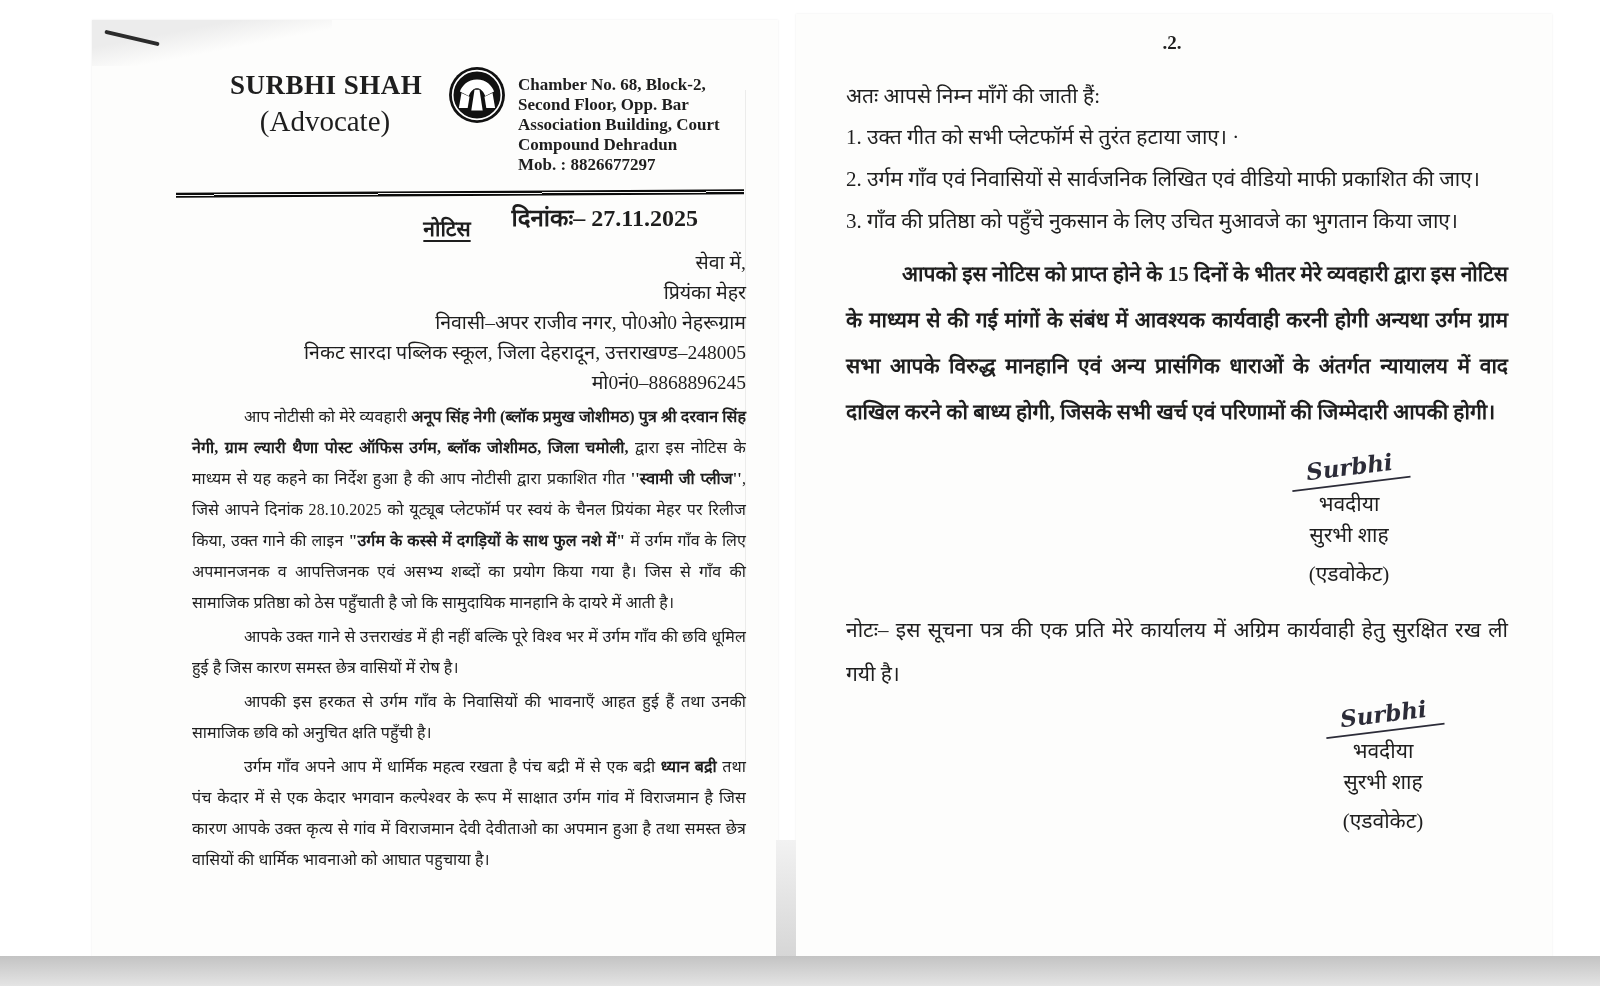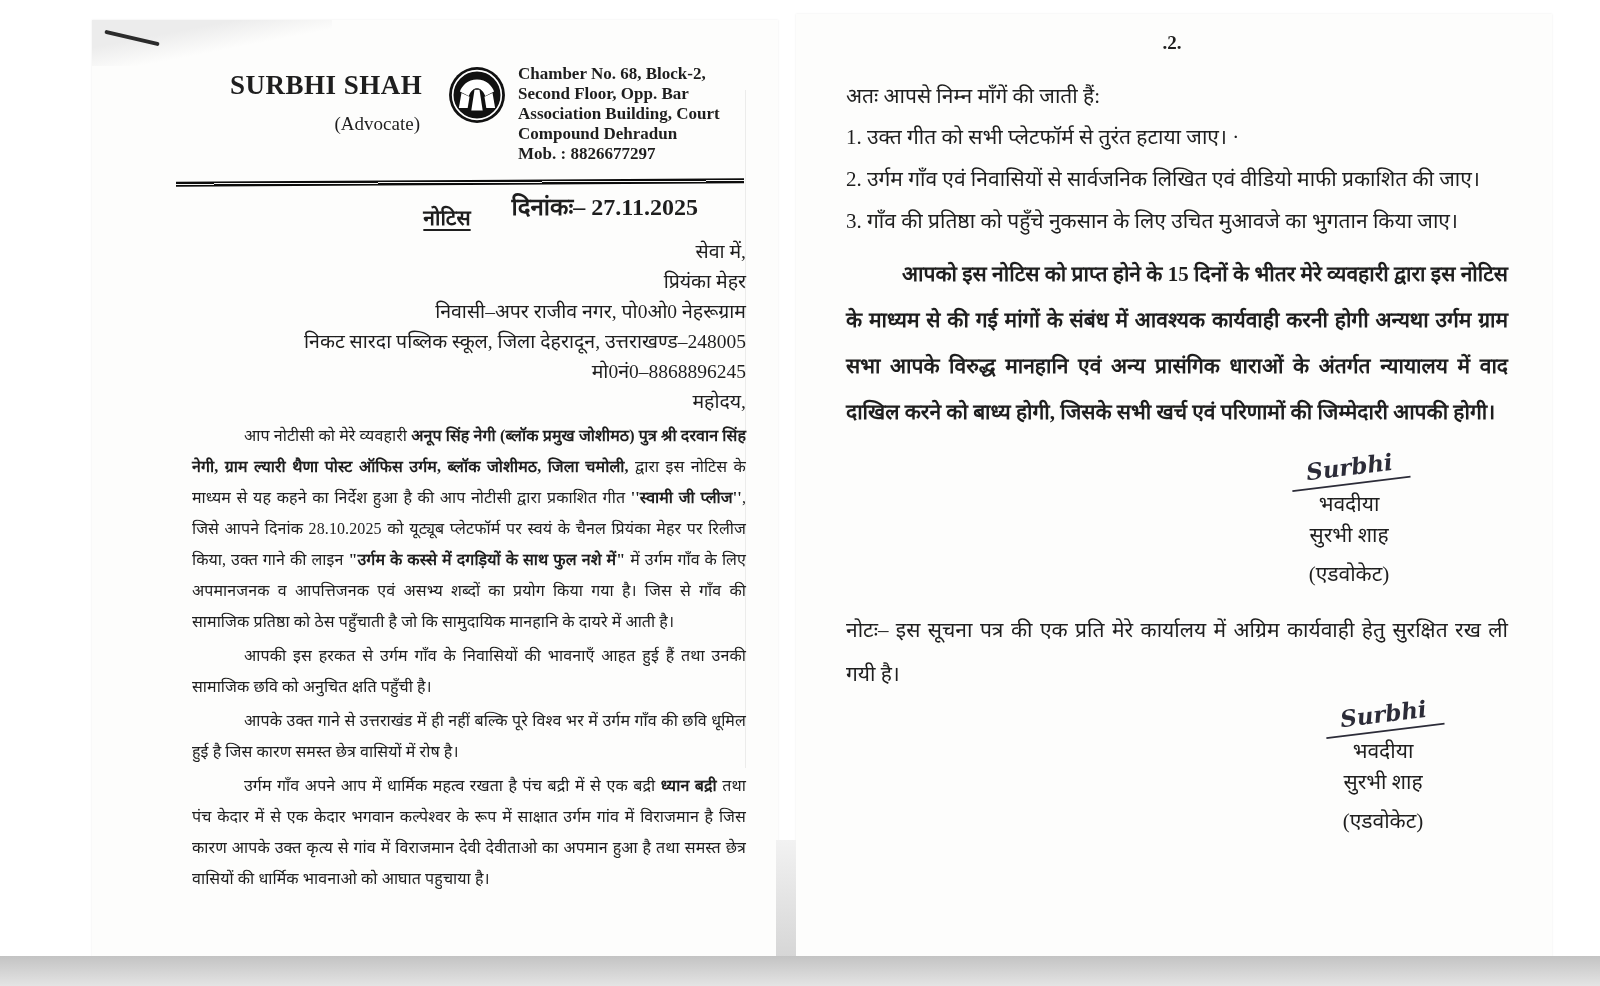--- a/index.html
+++ b/index.html
@@ -32,23 +32,23 @@
     background:linear-gradient(to bottom right,#ececec 30%,rgba(236,236,236,0) 60%);
   }
   .fold-line {
     position:absolute; right:32px; top:70px; bottom:190px; width:1px;
     background:rgba(40,40,40,0.08);
   }
   
   .letterhead { display:flex; margin-left:38px; margin-top:18px; }
   .lh-name-block { width:190px; padding-top:6px; }
   .lh-name { font-weight:700; font-size:27px; letter-spacing:0.5px; white-space:nowrap; }
-  .lh-title { font-size:19px; text-align:right; margin-top:12px; }
+  .lh-title { font-size:29px; text-align:center; margin-top:4px; }
   .lh-logo { width:58px; height:58px; margin:2px 12px 0 28px; flex:none; }
-  .lh-address { font-size:17px; font-weight:700; line-height:20px; width:230px; }
+  .lh-address { font-size:17px; font-weight:700; line-height:20px; width:230px;margin-top:11px; }
   .header-rule {
     height:5px; width:568px; margin:16px 0 0 -16px;
     background:linear-gradient(to bottom,#0c0c0c 2px,#f6f6f5 2px,#f6f6f5 3px,#0c0c0c 3px);
     transform:rotate(-0.35deg);
   }
   .date-title-row { position:relative; height:52px; }
   .date-line { position:absolute; right:48px; top:4px; font-size:24px; font-weight:700; }
   .notice-title {
     position:absolute; left:16px; right:60px; top:18px; text-align:center;
     font-size:21px; font-weight:700; text-decoration:underline;
@@ -118,26 +118,25 @@
       <div class="date-line">दिनांकः– 27.11.2025</div>
       <div class="notice-title">नोटिस</div>
     </div>
 
     <div class="to-block">
       <div>सेवा में,</div>
       <div class="to-indent">प्रियंका मेहर</div>
       <div class="to-indent">निवासी–अपर राजीव नगर, पो0ओ0 नेहरूग्राम</div>
       <div class="to-indent">निकट सारदा पब्लिक स्कूल, जिला देहरादून, उत्तराखण्ड–248005</div>
       <div class="to-indent">मो0नं0–8868896245</div>
-      <div>महोदय,</div>
     </div>
 
     <p class="body-para"><span>आप नोटीसी को मेरे व्यवहारी </span><span class="b">अनूप सिंह नेगी (ब्लॉक प्रमुख जोशीमठ) पुत्र श्री दरवान सिंह नेगी, ग्राम ल्यारी थैणा पोस्ट ऑफिस उर्गम, ब्लॉक जोशीमठ, जिला चमोली,</span><span> द्वारा इस नोटिस के माध्यम से यह कहने का निर्देश हुआ है की आप नोटीसी द्वारा प्रकाशित गीत </span><span class="b">''स्वामी जी प्लीज''</span><span>, जिसे आपने दिनांक 28.10.2025 को यूट्यूब प्लेटफॉर्म पर स्वयं के चैनल प्रियंका मेहर पर रिलीज किया, उक्त गाने की लाइन </span><span class="b">"उर्गम के कस्से में दगड़ियों के साथ फुल नशे में"</span><span> में उर्गम गाँव के लिए अपमानजनक व आपत्तिजनक एवं असभ्य शब्दों का प्रयोग किया गया है। जिस से गाँव की सामाजिक प्रतिष्ठा को ठेस पहुँचाती है जो कि सामुदायिक मानहानि के दायरे में आती है।</span></p>
+    <p class="body-para">आपके उक्त गाने से उत्तराखंड में ही नहीं बल्कि पूरे विश्व भर में उर्गम गाँव की छवि धूमिल हुई है जिस कारण समस्त छेत्र वासियों में रोष है।</p>
     <p class="body-para">आपकी इस हरकत से उर्गम गाँव के निवासियों की भावनाएँ आहत हुई हैं तथा उनकी सामाजिक छवि को अनुचित क्षति पहुँची है।</p>
-    <p class="body-para">आपके उक्त गाने से उत्तराखंड में ही नहीं बल्कि पूरे विश्व भर में उर्गम गाँव की छवि धूमिल हुई है जिस कारण समस्त छेत्र वासियों में रोष है।</p>
     <p class="body-para"><span>उर्गम गाँव अपने आप में धार्मिक महत्व रखता है पंच बद्री में से एक बद्री </span><span class="b">ध्यान बद्री</span><span> तथा पंच केदार में से एक केदार भगवान कल्पेश्वर के रूप में साक्षात उर्गम गांव में विराजमान है जिस कारण आपके उक्त कृत्य से गांव में विराजमान देवी देवीताओ का अपमान हुआ है तथा समस्त छेत्र वासियों की धार्मिक भावनाओ को आघात पहुचाया है।</span></p>
 
   </div>
 
   <div class="page page2">
     <div class="page-number">.2.</div>
 
     <div class="demands-intro">अतः आपसे निम्न माँगें की जाती हैं:</div>
 
     <div class="demand-item">1. उक्त गीत को सभी प्लेटफॉर्म से तुरंत हटाया जाए। ·</div>

